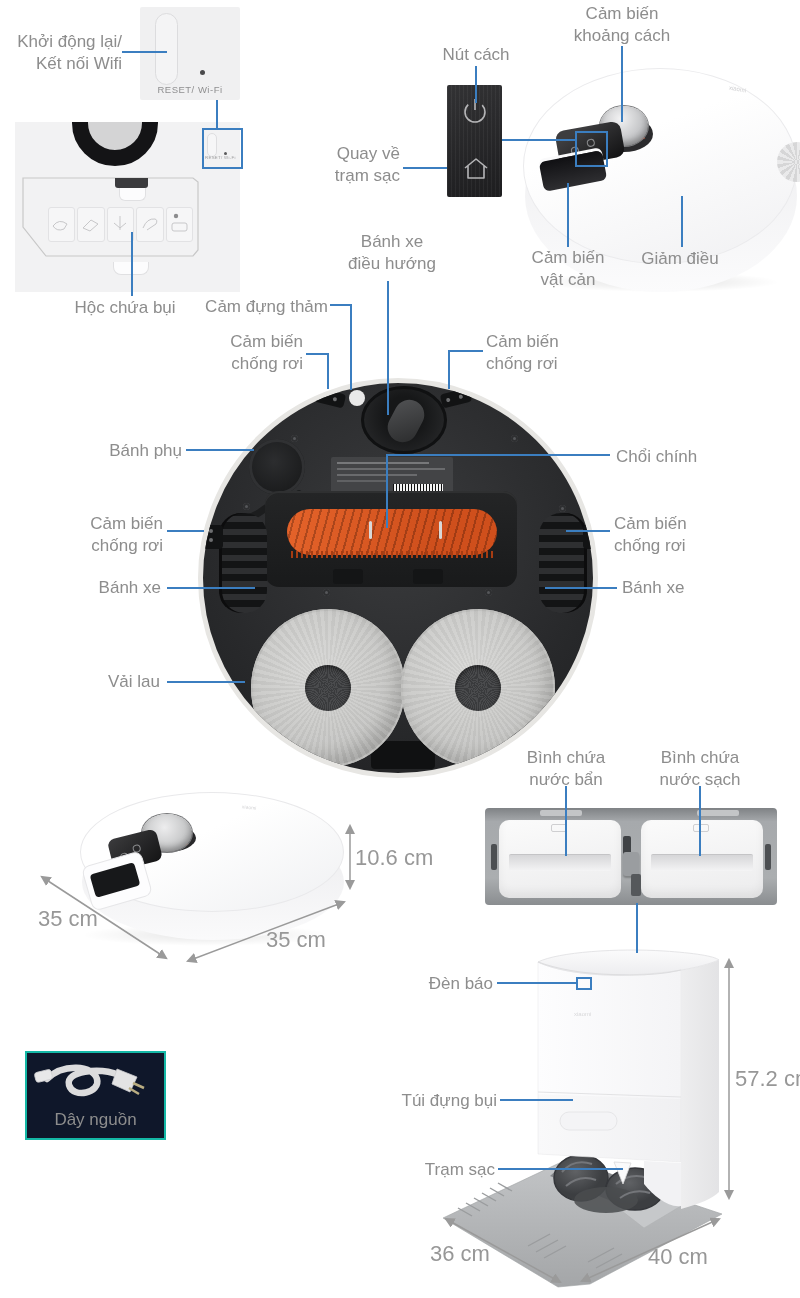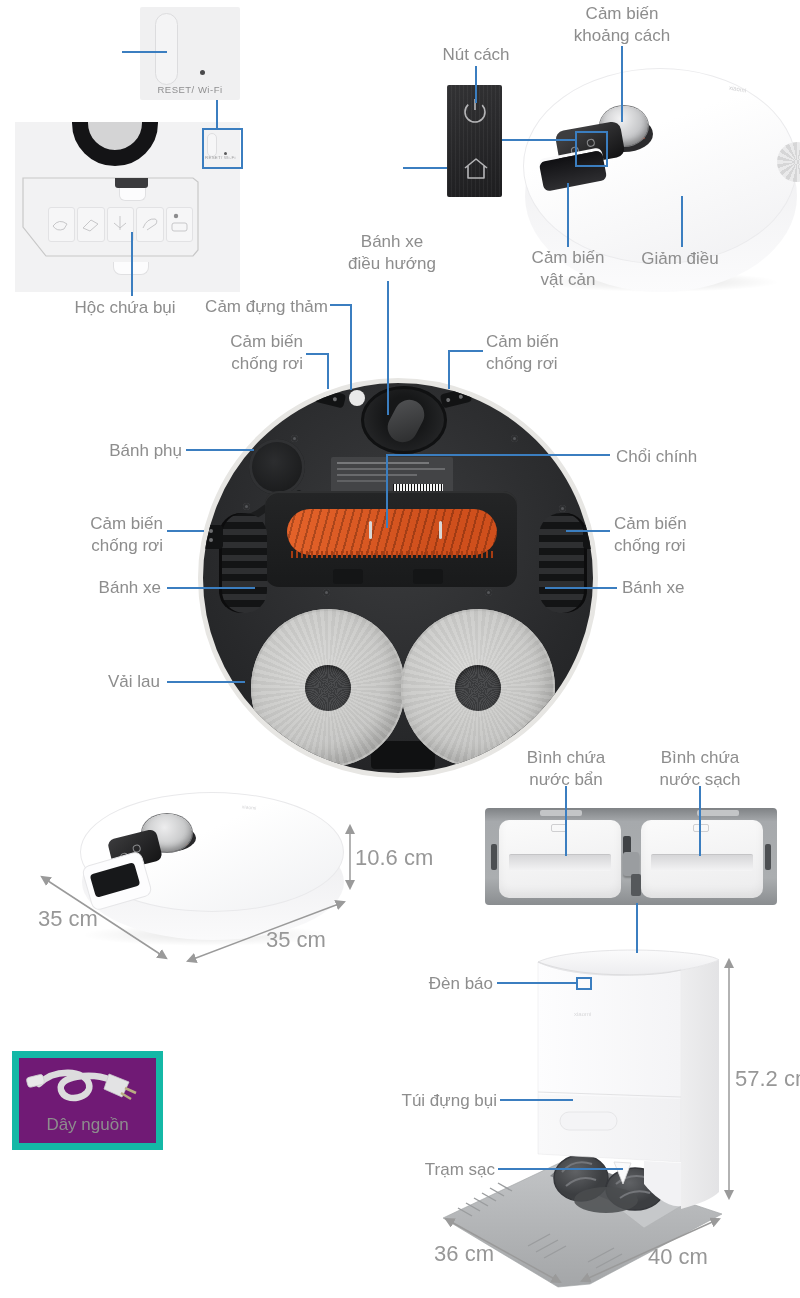--- a/index.html
+++ b/index.html
@@ -31,20 +31,22 @@
 </head>
 <body>
 
 <div id="canvas">
 
   <div class="abs" style="left:140px;top:7px;width:100px;height:93px;background:#f0f0f1;border-radius:2px;">
     <div class="abs" style="left:15px;top:6px;width:21px;height:70px;border:1.5px solid #dcdcde;border-radius:12px;background:#f4f4f5;"></div>
     <div class="abs circ" style="left:60px;top:63px;width:5px;height:5px;background:#4a4a4c;"></div>
     <div class="abs" style="left:0;top:77px;width:100px;text-align:center;font-size:9.5px;color:#8f8f90;letter-spacing:.5px;">RESET/ Wi-Fi</div>
   </div>
+  <div class="lbl" style="left:0;top:31px;width:122px;text-align:right;">Khởi động lại/
+Kết nối Wifi</div>
 
   <div class="abs" style="left:15px;top:122px;width:225px;height:170px;background:#f2f2f3;overflow:hidden;">
     <div class="abs circ" style="left:57px;top:-42px;width:86px;height:86px;background:#d4d4d5;border:16px solid #141416;box-sizing:border-box;"></div>
     <svg class="abs" width="225" height="170" style="left:0;top:0;">
       <polygon points="8,56 178,56 183,60 183,128 178,134 31,134 8,105" fill="none" stroke="#c8c8c8" stroke-width="1.2"></polygon>
     </svg>
     <div class="abs" style="left:100px;top:56px;width:33px;height:10px;background:#3b3b3d;border-radius:0 0 3px 3px;"></div>
     <div class="abs" style="left:104px;top:66px;width:25px;height:12px;background:#fcfcfd;border:1px solid #e0e0e2;border-top:none;border-radius:0 0 6px 6px;"></div>
     <div class="abs" style="left:33px;top:85px;width:145px;height:33px;display:flex;gap:2px;">
       <div style="width:26px;height:33px;background:#f6f6f7;border:1px solid #e2e2e4;border-radius:3px;"><svg width="24" height="31">
@@ -75,20 +77,22 @@
               background:repeating-linear-gradient(90deg, rgba(255,255,255,.05) 0 1px, transparent 1px 4px),linear-gradient(160deg,#323234,#1d1d1f);">
     <svg class="abs" width="30" height="30" style="left:13px;top:11px;">
       <circle cx="15" cy="16" r="10" fill="none" stroke="#b5b5b7" stroke-width="1.6" stroke-dasharray="47 16" stroke-dashoffset="55" transform="rotate(-90 15 16)"></circle>
       <line x1="15" y1="3" x2="15" y2="14" stroke="#b5b5b7" stroke-width="1.6"></line>
     </svg>
     <svg class="abs" width="30" height="30" style="left:14px;top:69px;">
       <path d="M4 14 L15 5 L26 14 M7 12 V24 H23 V12" fill="none" stroke="#b5b5b7" stroke-width="1.6" stroke-linejoin="round"></path>
     </svg>
   </div>
   <div class="lbl" style="left:416px;top:44px;width:120px;text-align:center;">Nút cách</div>
+  <div class="lbl" style="left:300px;top:143px;width:100px;text-align:right;">Quay về
+trạm sạc</div>
 
   <div class="abs" style="left:515px;top:60px;width:285px;height:236px;overflow:hidden;">
     <div class="abs circ" style="left:24px;top:212px;width:240px;height:20px;background:radial-gradient(closest-side,rgba(0,0,0,.12),transparent);"></div>
     <div class="abs circ" style="left:10px;top:40px;width:272px;height:192px;background:linear-gradient(180deg,#ececee,#fbfbfc);"></div>
     <div class="abs circ" style="left:8px;top:8px;width:274px;height:196px;background:linear-gradient(160deg,#ffffff 35%,#f0f0f2);border:1px solid #ebebed;box-sizing:border-box;"></div>
     <div class="abs" style="left:214px;top:26px;font-size:6px;color:#cfcfd1;transform:rotate(10deg);">xiaomi</div>
     <div class="abs circ" style="left:80px;top:56px;width:58px;height:36px;background:#2b2b2d;"></div>
     <div class="abs circ" style="left:84px;top:66px;width:50px;height:16px;border:3px solid transparent;border-bottom-color:#b84526;box-sizing:border-box;"></div>
     <div class="abs circ" style="left:85px;top:46px;width:48px;height:40px;background:radial-gradient(circle at 42% 32%,#f2f2f3,#c6c7c9 55%,#939496);box-shadow:inset 0 -4px 6px rgba(0,0,0,.25), 0 0 0 1px #7c7d7f;"></div>
     <div class="abs" style="left:42px;top:66px;width:66px;height:36px;border-radius:9px;transform:rotate(-10deg);background:linear-gradient(155deg,#3d3d3f 20%,#101011);">
@@ -293,24 +297,24 @@
     <rect x="122" y="166" width="57" height="18" rx="9" fill="#f4f4f6" stroke="#e6e6e8" stroke-width="1"></rect>
     <path d="M176,216 L193,217 L185,238 Z" fill="#fafafb" stroke="#d9d9db" stroke-width="0.8"></path>
     <path d="M100,16 C120,6 180,2 226,5 C256,7 276,10 281,14 C262,22 230,28 186,29 C150,30 116,24 100,16 Z" fill="url(#gTop)" stroke="#e5e5e7" stroke-width="1"></path>
     <path d="M100,16 C140,31 210,32 243,24" stroke="#dddddf" stroke-width="1.2" fill="none"></path>
     <text x="136" y="70" font-size="6" fill="#d8d8da">xiaomi</text>
   </svg>
   <div class="lbl" style="left:393px;top:973px;width:100px;text-align:right;">Đèn báo</div>
   <div class="lbl" style="left:377px;top:1090px;width:120px;text-align:right;">Túi đựng bụi</div>
   <div class="lbl" style="left:395px;top:1159px;width:100px;text-align:right;">Trạm sạc</div>
   <div class="dim" style="left:735px;top:1068px;width:80px;text-align:left;">57.2 cm</div>
-  <div class="dim" style="left:430px;top:1243px;width:64px;text-align:right;">36 cm</div>
+  <div class="dim" style="left:430px;top:1243px;width:64px;text-align:left;">36 cm</div>
   <div class="dim" style="left:646px;top:1246px;width:64px;text-align:center;">40 cm</div>
 
-  <div class="abs" style="left:12px;top:1051px;width:137px;height:85px;border:7px solid #14b8a6;background:#701a75;">
+  <div class="abs" style="left:25px;top:1051px;width:137px;height:85px;border:2px solid #14b8a6;background:#0f172a;">
     <svg width="124" height="54" style="position:absolute;left:6px;top:4px;">
       <path d="M14,22 C30,6 60,8 64,22 C68,36 40,42 36,28 C32,14 66,10 86,18" fill="none" stroke="#dcdcdd" stroke-width="6.5" stroke-linecap="round"></path>
       <rect x="2" y="14" width="17" height="10" rx="3" transform="rotate(-14 10 19)" fill="#e8e8e9" stroke="#cfcfd1" stroke-width="0.8"></rect>
       <polygon points="84,12 104,20 97,35 79,27" fill="#e3e3e4" stroke="#cdcdcf" stroke-width="0.8"></polygon>
       <line x1="100" y1="26" x2="111" y2="31" stroke="#b9ad82" stroke-width="2.5"></line>
       <line x1="96" y1="31" x2="106" y2="37" stroke="#b9ad82" stroke-width="2.5"></line>
     </svg>
     <div class="lbl" style="left:0;top:56px;width:137px;text-align:center;">Dây nguồn</div>
   </div>
 

